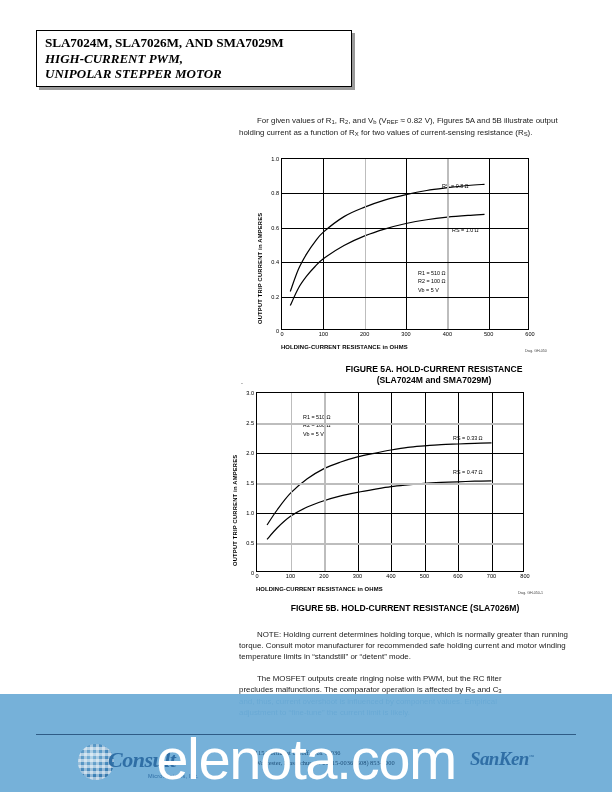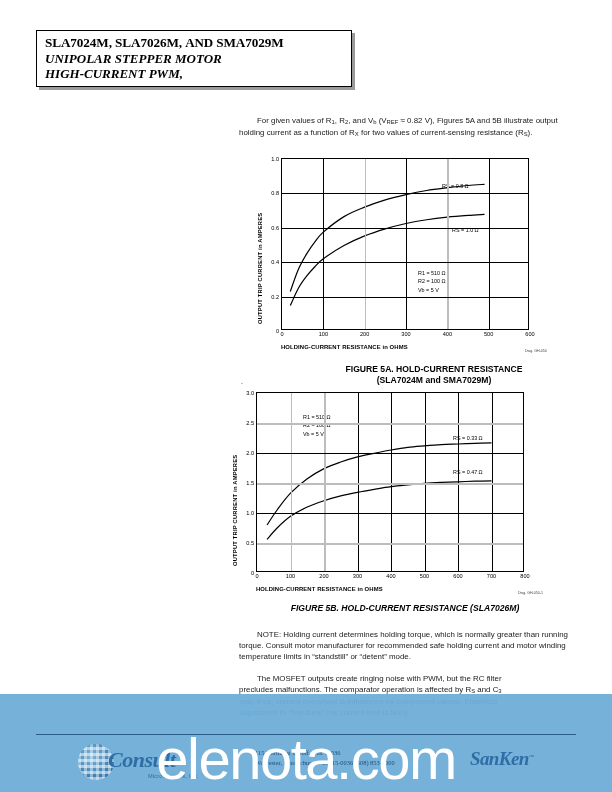--- a/index.html
+++ b/index.html
@@ -102,21 +102,21 @@
   }
   svg.curves{position:absolute;left:0;top:0;overflow:visible;}
 
   
   .caption{
     position:absolute;text-align:center;
     font-size:8.6px;font-weight:bold;line-height:1.3;
     color:#000;
   }
   .cap1{left:274px;top:364px;width:320px;}
-  .cap2{left:230px;top:603px;width:350px;font-style:italic;}
+  .cap2{left:230px;top:603px;width:350px;}
 
   .dot{position:absolute;left:241px;top:378px;font-size:7px;color:#000;}
 
   
   .footer-rule{
     position:absolute;left:36px;top:734px;width:540px;height:1px;
     background:#2f5c86;
   }
   .allegro{
     position:absolute;left:78px;top:740px;width:150px;height:46px;
@@ -171,22 +171,22 @@
 <body>
 
 <div class="page">
 
   <div class="title-block">
     <div class="title-line1">
       <span>SLA7024M, SLA7026M,</span>
       <span class="small">AND</span>
       <span>SMA7029M</span>
     </div>
+    <div class="title-ital">HIGH-CURRENT PWM,</div>
     <div class="title-ital">UNIPOLAR STEPPER MOTOR</div>
-    <div class="title-ital">HIGH-CURRENT PWM,</div>
   </div>
 
   <div class="para intro">
     <span class="ind"></span>For given values of R<sub>1</sub>, R<sub>2</sub>, and V<sub>b</sub> (V<sub>REF</sub> ≈ 0.82 V), Figures 5A and 5B illustrate output holding current as a function of R<sub>X</sub> for two values of current-sensing resistance (R<sub>S</sub>).
   </div>
 
   <div class="chart-wrap chart1">
     <div class="plot" id="plot1" style="width:248px;height:172px;">
       <svg class="curves" id="svg1" width="248" height="172" viewBox="0 0 248 172">
           <path d="M 8.27 132.44 C 9.64 128.71, 13.78 116.39, 16.53 110.08 C 19.29 103.77, 22.04 99.19, 24.80 94.60 C 27.56 90.01, 30.31 86.14, 33.07 82.56 C 35.82 78.98, 36.51 77.26, 41.33 73.10 C 46.16 68.94, 55.11 61.78, 62.00 57.62 C 68.89 53.46, 75.78 50.94, 82.67 48.16 C 89.56 45.38, 96.44 43.03, 103.33 40.94 C 110.22 38.84, 117.11 37.18, 124.00 35.60 C 130.89 34.03, 137.78 32.62, 144.67 31.48 C 151.56 30.33, 158.44 29.56, 165.33 28.72 C 172.22 27.89, 179.80 27.06, 186.00 26.49 C 192.20 25.91, 199.78 25.48, 202.53 25.28" fill="none" stroke="#000" stroke-width="1.2"></path>

